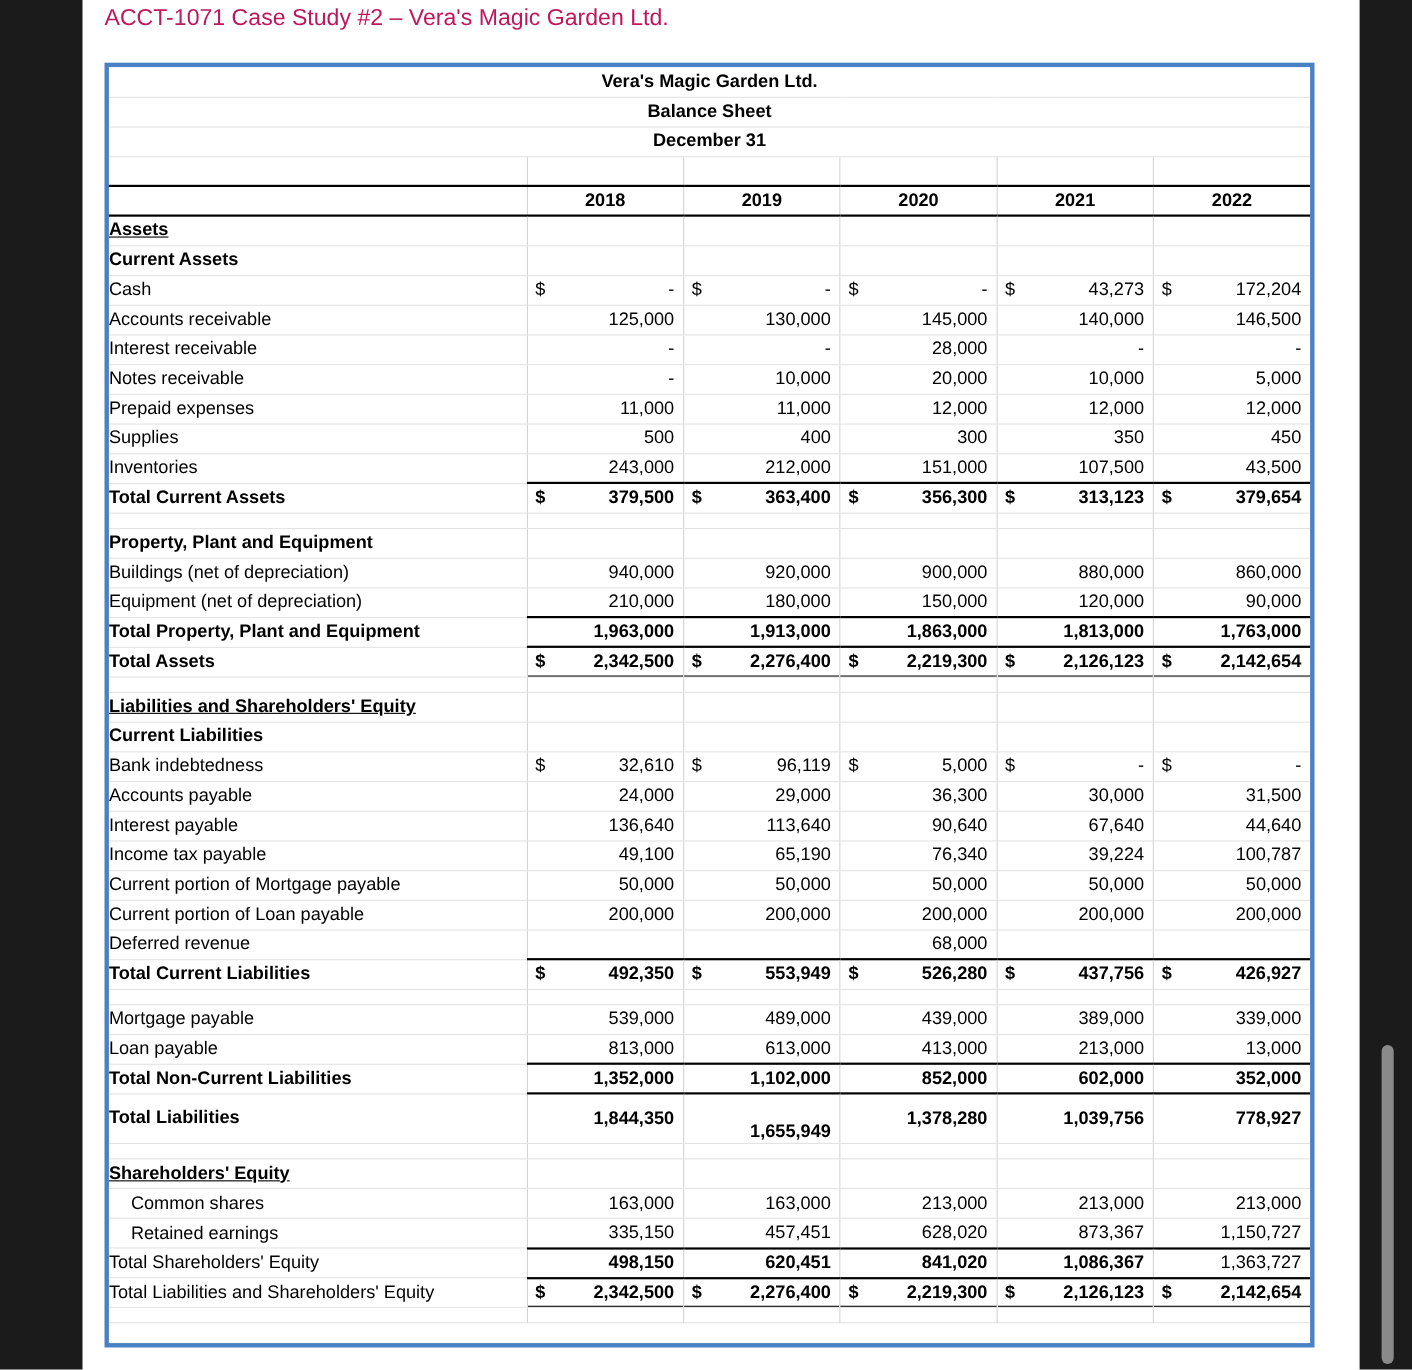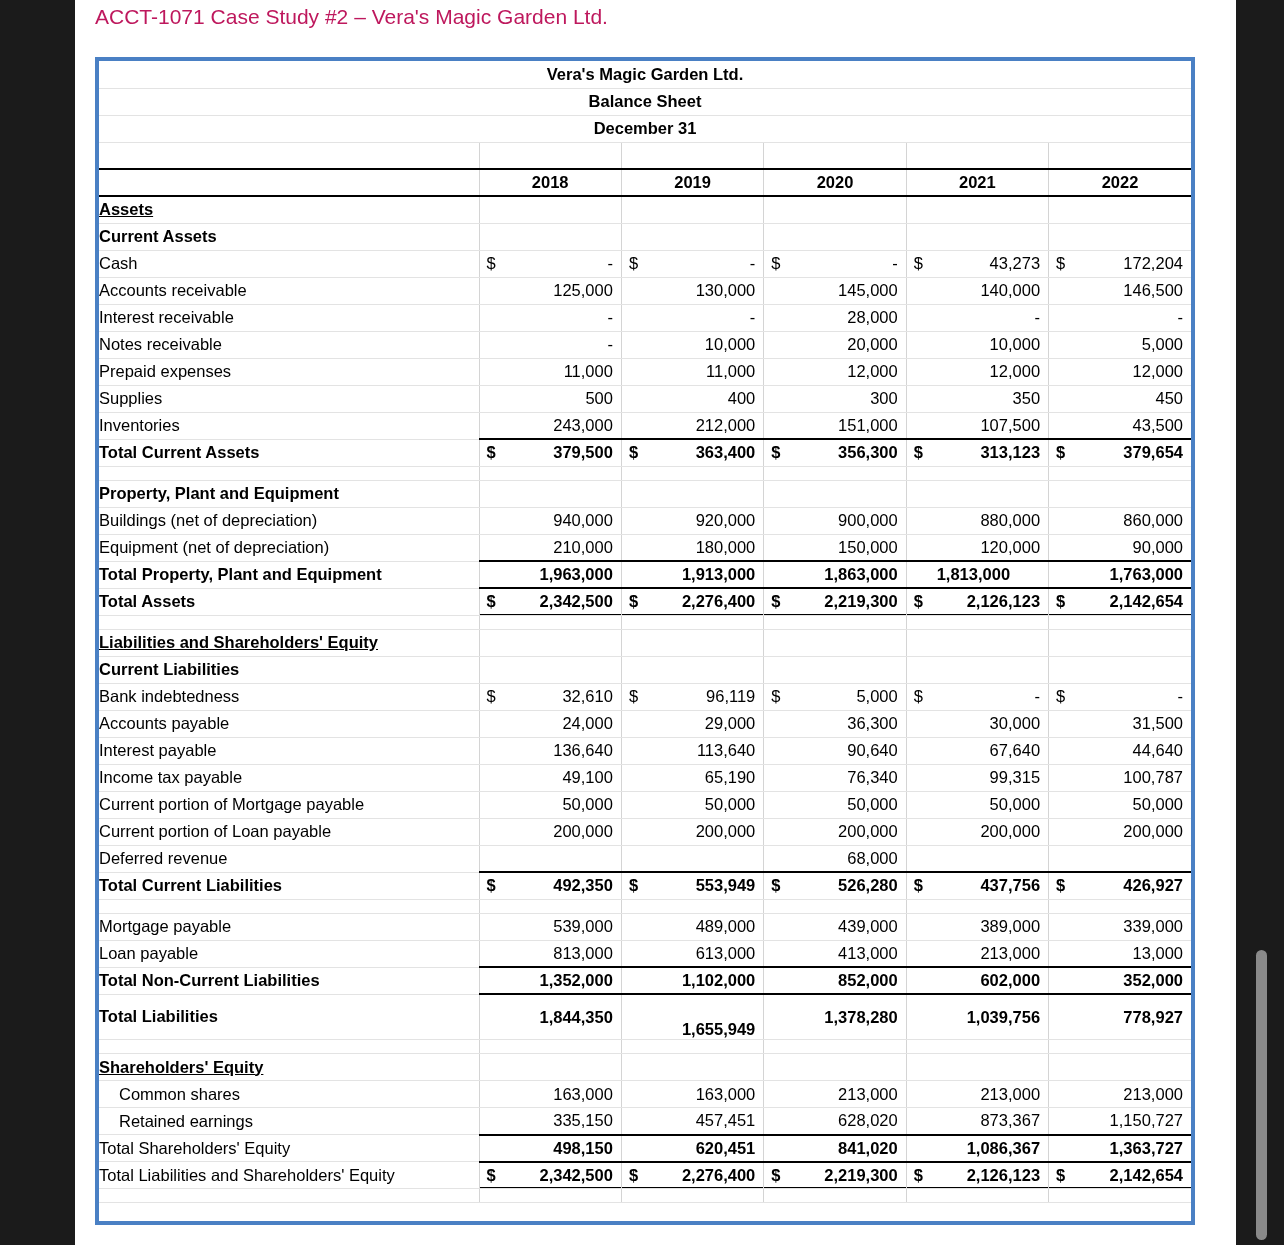--- a/index.html
+++ b/index.html
@@ -498,21 +498,21 @@
             <div class="num" style="font-weight: bold;">
               <span>1,913,000</span>
             </div>
           </td>
           <td class="val rule-top">
             <div class="num" style="font-weight: bold; justify-content: flex-end;">
               <span>1,863,000</span>
             </div>
           </td>
           <td class="val rule-top">
-            <div class="num" style="font-weight: bold; justify-content: center;">
+            <div class="num" style="font-weight: bold;">
               <span>1,813,000</span>
             </div>
           </td>
           <td class="val rule-top">
             <div class="num" style="font-weight: bold;">
               <span>1,763,000</span>
             </div>
           </td>
         </tr>
         <tr>
@@ -673,21 +673,21 @@
               <span>65,190</span>
             </div>
           </td>
           <td class="val">
             <div class="num">
               <span>76,340</span>
             </div>
           </td>
           <td class="val">
             <div class="num">
-              <span>99,315</span>
+              <span>39,224</span>
             </div>
           </td>
           <td class="val">
             <div class="num">
               <span>100,787</span>
             </div>
           </td>
         </tr>
         <tr>
           <td class="lbl">Current portion of Mortgage payable</td>
@@ -1014,21 +1014,21 @@
             <div class="num" style="font-weight: bold;">
               <span>841,020</span>
             </div>
           </td>
           <td class="val rule-top">
             <div class="num" style="font-weight: bold;">
               <span>1,086,367</span>
             </div>
           </td>
           <td class="val rule-top">
-            <div class="num" style="font-weight: bold; text-align: center;">
+            <div class="num" style="font-weight: normal; text-align: center;">
               <span>1,363,727</span>
             </div>
           </td>
         </tr>
         <tr>
           <td class="lbl">Total Liabilities and Shareholders' Equity</td>
           <td class="val rule-top rule-dbl">
             <div class="num" style="font-weight: bold;">
               <span class="ds">$</span>
               <span>2,342,500</span>

